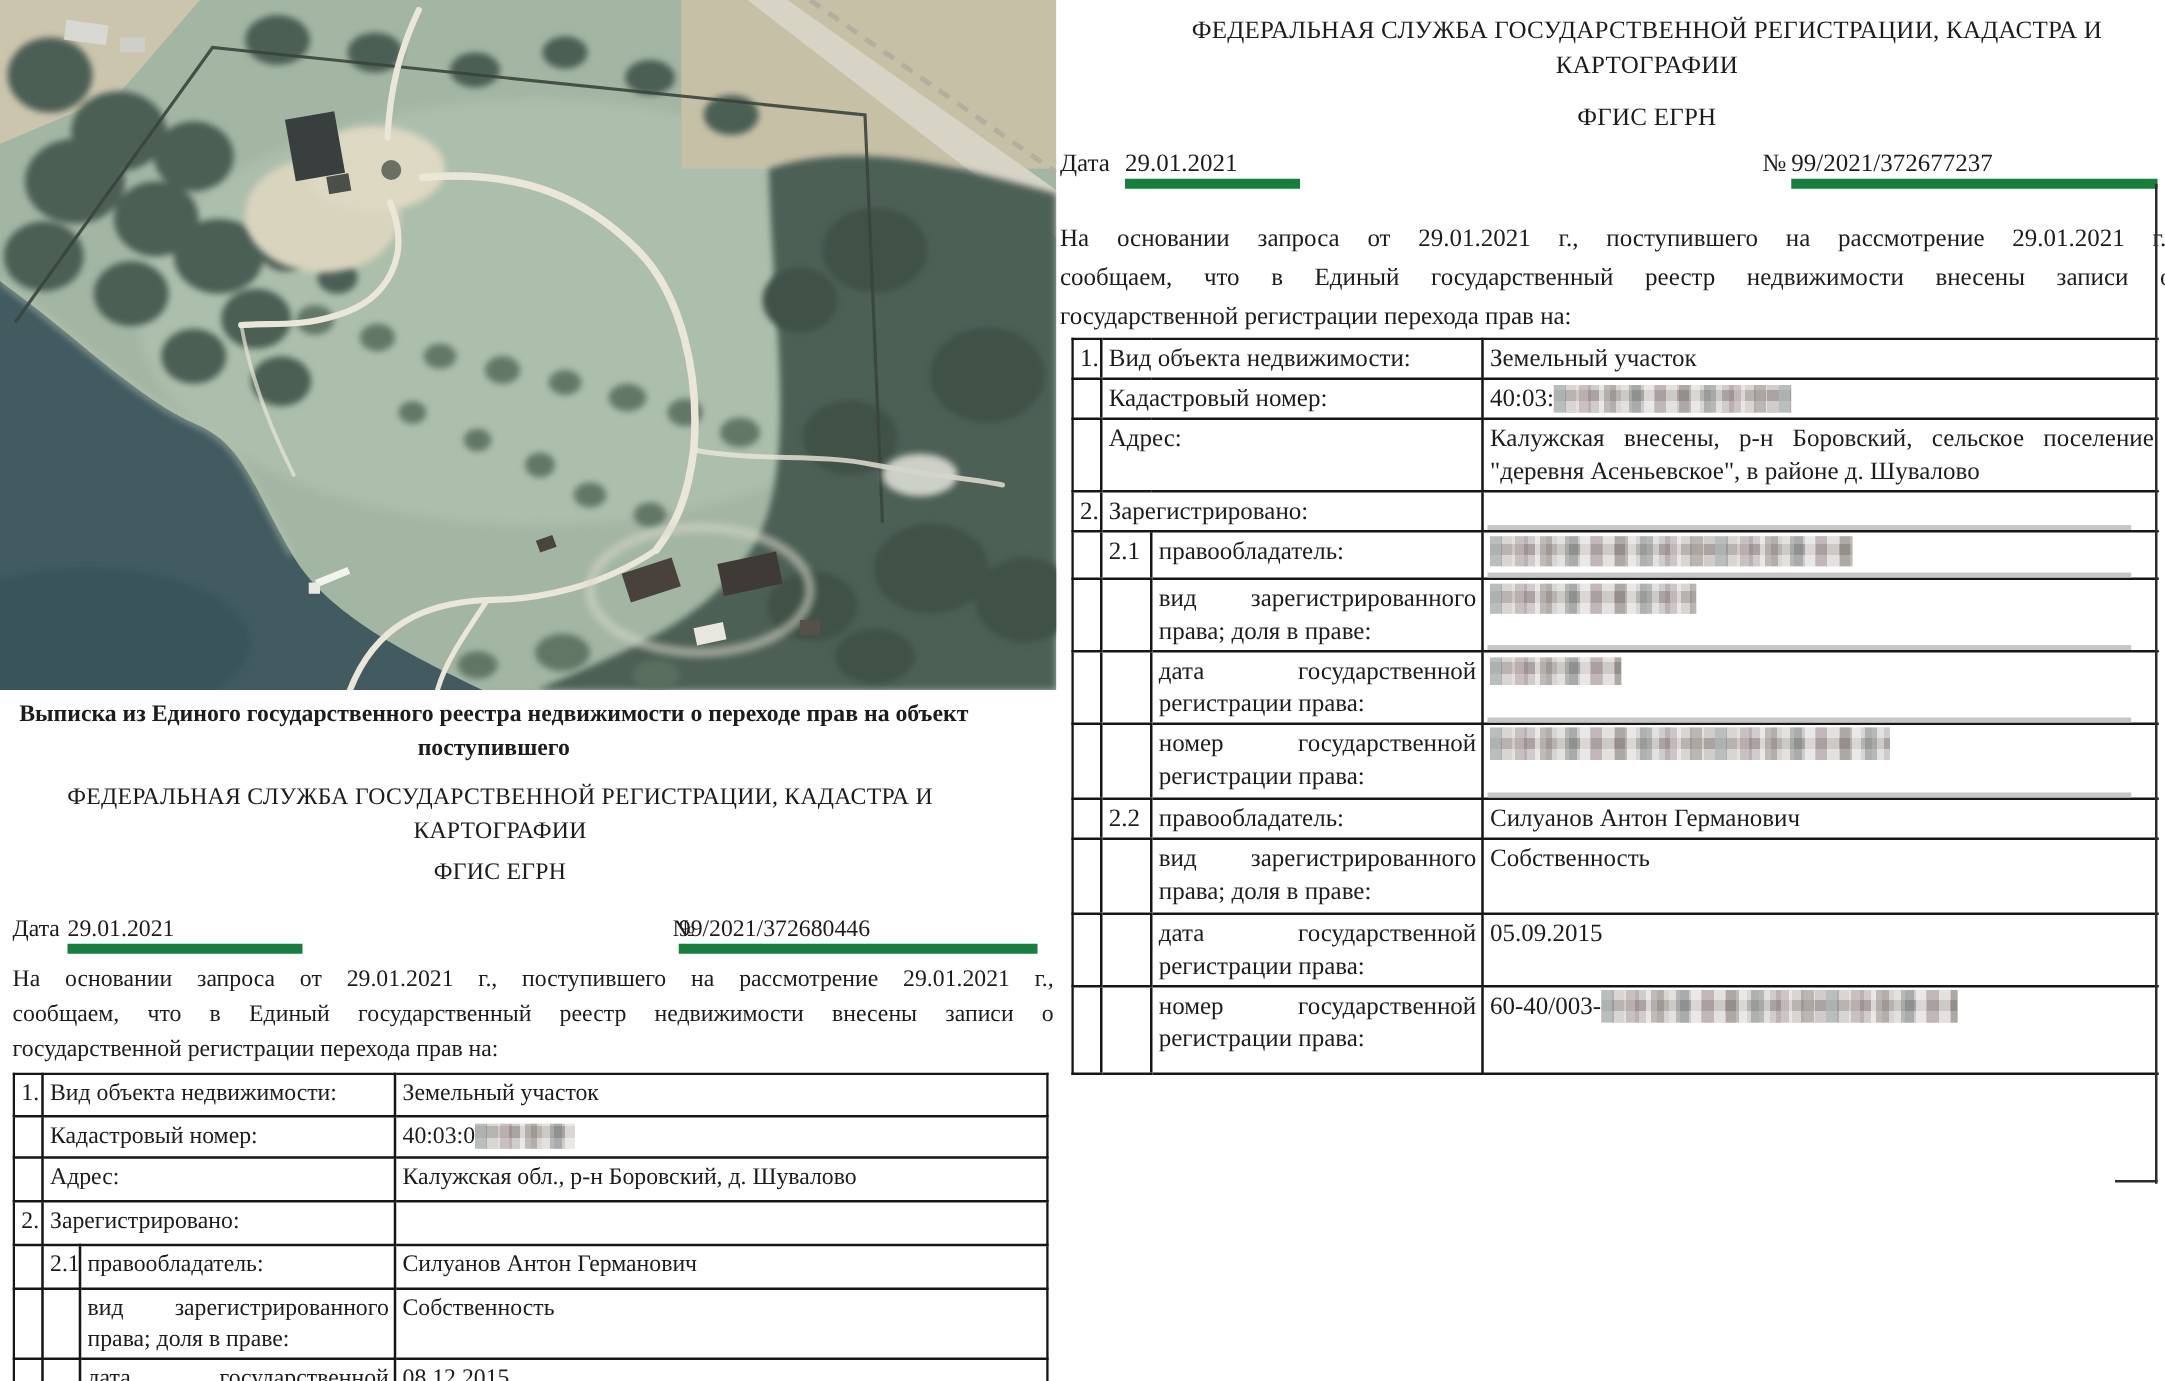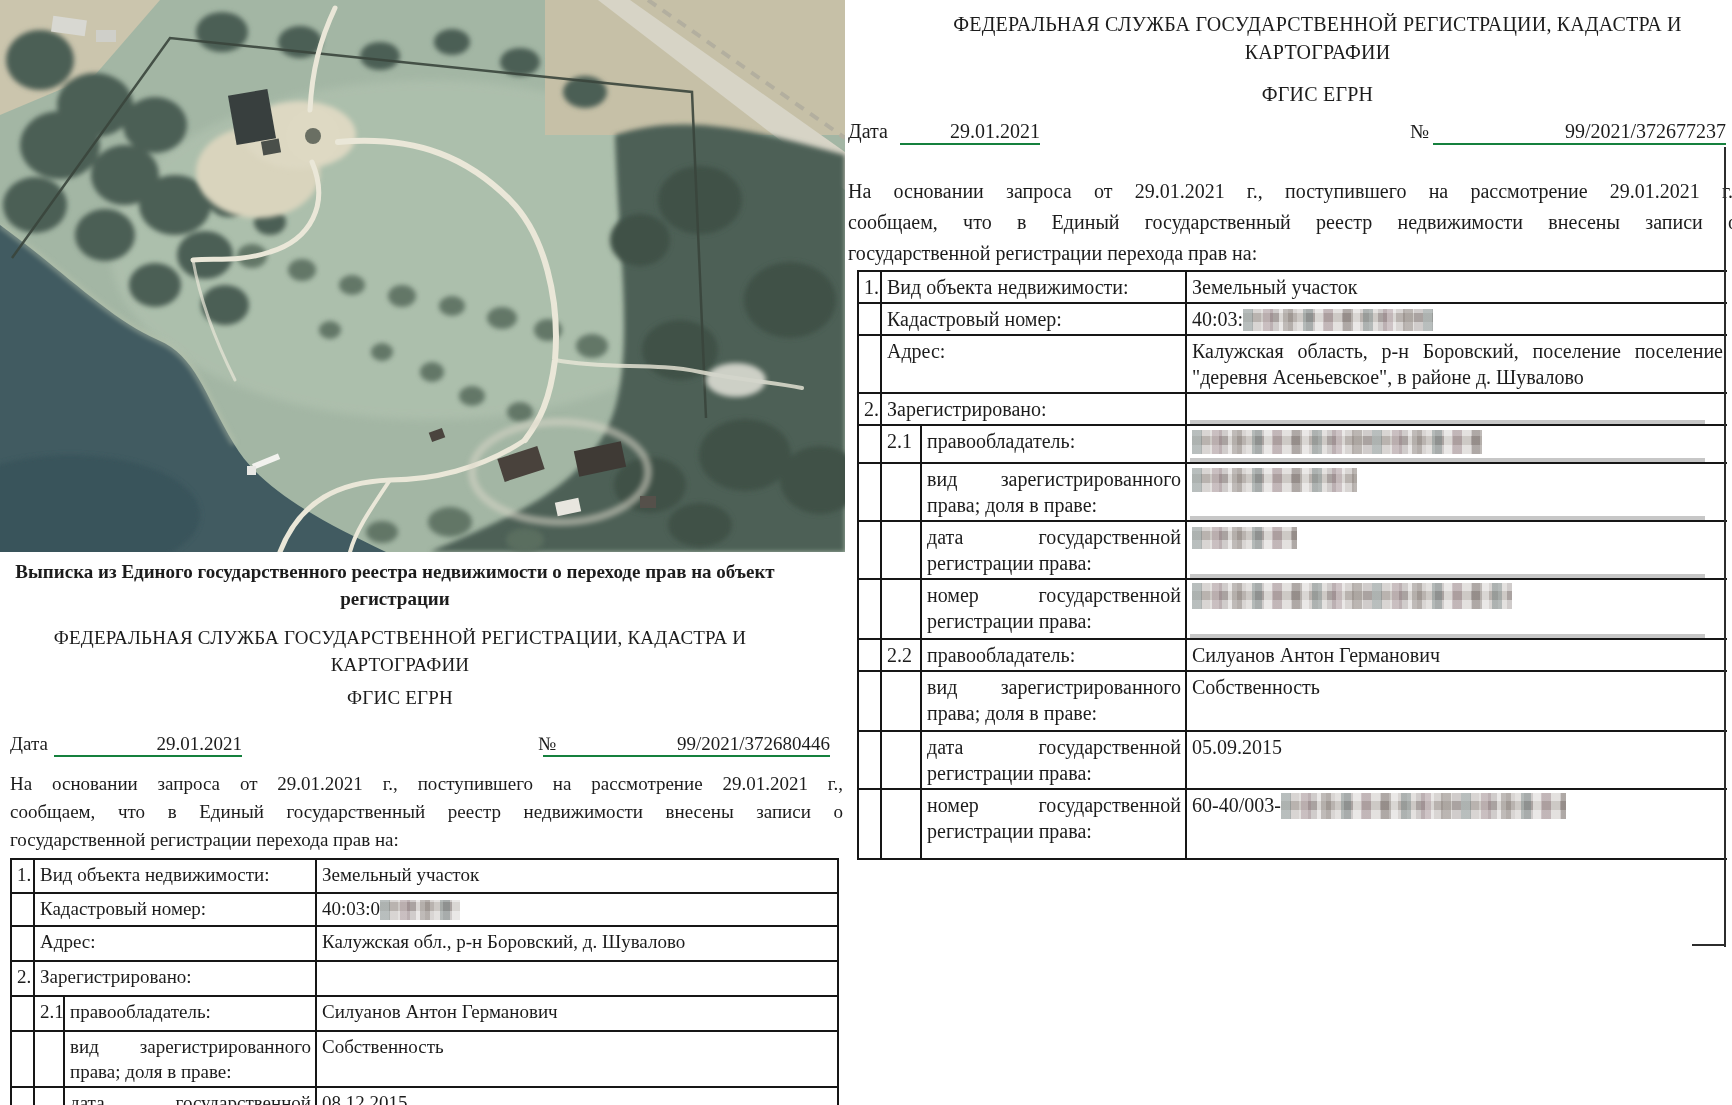--- a/index.html
+++ b/index.html
@@ -9,21 +9,21 @@
   .center{text-align:center;}
   .nowrap{white-space:nowrap;}
   .jline{text-align:justify;text-align-last:justify;}
   .nline{text-align:left;}
   
   .docheader{font-size:19px;line-height:27px;letter-spacing:.2px;}
   .rt .docheader{font-size:20px;line-height:28px;}
   .caption{font-weight:bold;font-size:19px;line-height:27px;}
   .dateline{font-size:19px;}
   .rt .dateline{font-size:20px;}
-  .uline{display:inline-block;border-bottom:2px solid #15803d;text-align:right;}
+  .uline{display:inline-block;border-bottom:8px solid #15803d;text-align:left;}
   .para{font-size:19px;line-height:28px;}
   .para.right{font-size:20px;line-height:31px;}
   
   table.reg{border-collapse:collapse;table-layout:fixed;}
   table.reg td{border:2px solid #161616;vertical-align:top;padding:2px 4px 2px 5px;
                font-size:19px;line-height:25px;overflow:hidden;}
   table.reg.right-table td{font-size:20px;line-height:26px;border-right:none;}
   table.reg.right-table td.hasR{border-right:2px solid #161616;}
   td.numcell{padding-left:3px;padding-right:1px;}
   td.valcell{position:relative;padding-left:7px;}
@@ -149,21 +149,21 @@
 
       <rect x="500" y="452" width="42" height="24" fill="#49423c" transform="rotate(-18 521 464)"></rect>
       <rect x="576" y="446" width="48" height="26" fill="#3f3a35" transform="rotate(-12 600 459)"></rect>
       <rect x="556" y="500" width="24" height="14" fill="#e8e6df" transform="rotate(-12 568 507)"></rect>
       <rect x="640" y="496" width="16" height="12" fill="#55504a"></rect>
       <rect x="430" y="430" width="14" height="10" fill="#4a443e" transform="rotate(-20 437 435)"></rect>
     </svg>
 
     <div class="abs caption center" style="left:0;top:558px;width:790px;text-align:center;">
       <div class="nowrap">Выписка из Единого государственного реестра недвижимости о переходе прав на объект</div>
-      <div>регистрации</div>
+      <div>поступившего</div>
     </div>
 
     <div class="abs docheader center" style="left:0;top:624px;width:800px;">
       <div class="nowrap">ФЕДЕРАЛЬНАЯ СЛУЖБА ГОСУДАРСТВЕННОЙ РЕГИСТРАЦИИ, КАДАСТРА И</div>
       <div>КАРТОГРАФИИ</div>
     </div>
     <div class="abs docheader center" style="left:0;top:684px;width:800px;">ФГИС ЕГРН</div>
 
     <div class="abs dateline" style="left:0;top:733px;width:845px;height:28px;">
       <span class="abs" style="left:10px;top:0;">Дата</span>
@@ -273,21 +273,21 @@
         </tr>
         <tr style="height:32px">
           <td class="numcell"></td>
           <td colspan="2" class="hasR">Кадастровый номер:</td>
           <td class="valcell"><span>40:03:</span><span class="pix" style="width:190px;height:22px;"></span></td>
         </tr>
         <tr style="height:58px">
           <td class="numcell"></td>
           <td colspan="2" class="hasR">Адрес:</td>
           <td class="valcell">
-            <div class="jline">Калужская область, р-н Боровский, поселение поселение</div>
+            <div class="jline">Калужская внесены, р-н Боровский, сельское поселение</div>
             <div class="nline">"деревня Асеньевское", в районе д. Шувалово</div>
           </td>
         </tr>
         <tr style="height:32px">
           <td class="numcell">2.</td>
           <td colspan="2" class="hasR">Зарегистрировано:</td>
           <td class="valcell">
                 <div class="redbar"></div>
               </td>
         </tr>

